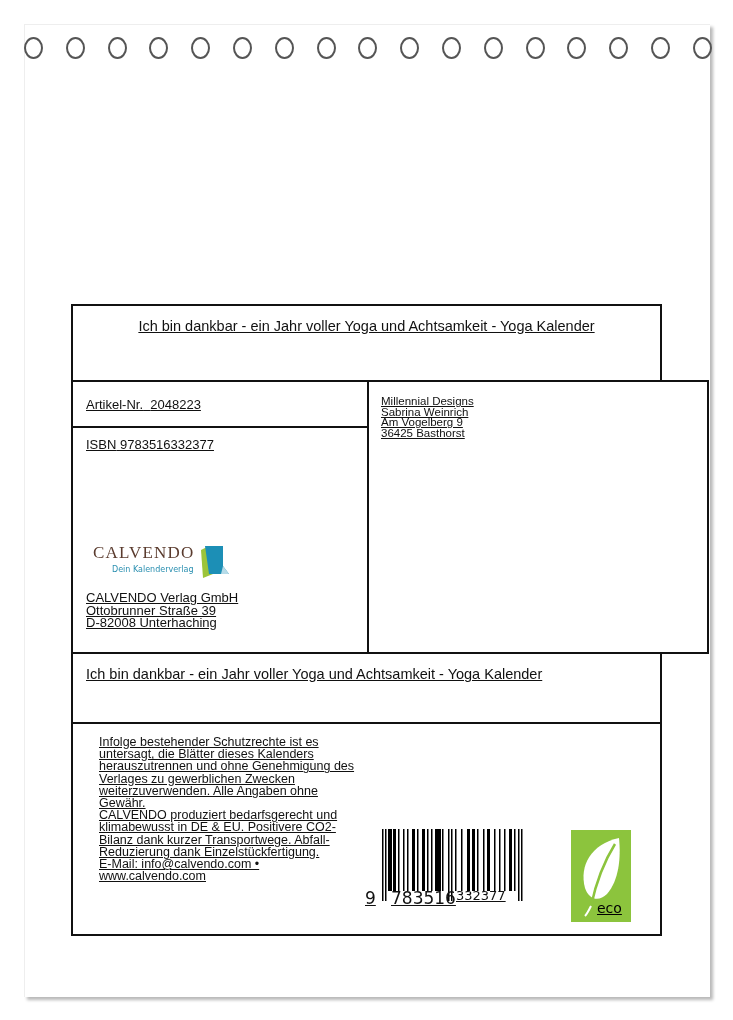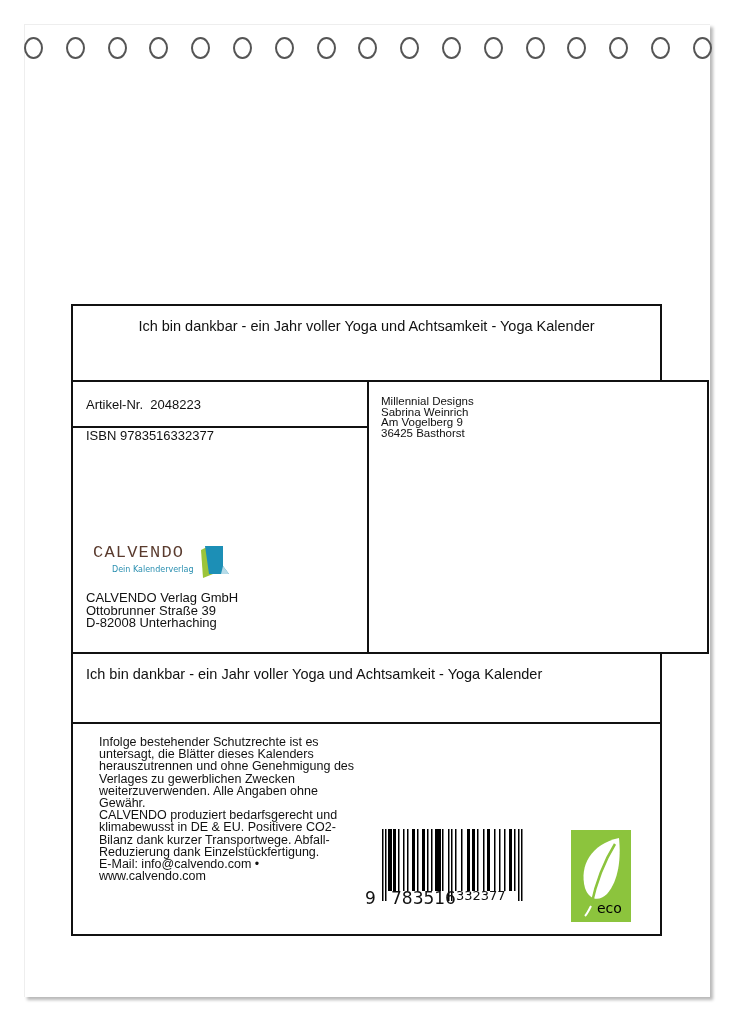--- a/index.html
+++ b/index.html
@@ -5,21 +5,21 @@
   html, body { margin:0; padding:0; background:#ffffff; }
   body { width:733px; height:1020px; position:relative; overflow:hidden;
          font-family:"Liberation Sans", sans-serif; color:#111; }
   .page { position:absolute; left:24px; top:24px; width:685px; height:972px;
           background:#fff; border-top:1px solid #eee; border-left:1px solid #eee;
           box-shadow: 3px 3px 3px rgba(0,0,0,0.28); }
   .rings { position:absolute; left:24px; top:37px; width:690px; height:22px; }
   .ring { position:absolute; top:0; width:15px; height:18px; border:2px solid #555;
           border-radius:50%; background:#fff; }
   .box { position:absolute; border:2px solid #111; box-sizing:border-box; background:#fff; }
-  .t { position:absolute; white-space:nowrap; }
+  .t { position:absolute; white-space:nowrap;text-decoration:underline; }
   .title1 { left:0; right:0; top:12px; text-align:center; font-size:14.5px; }
   .small { font-size:13px; }
   .addr { font-size:11.5px; line-height:10.5px; }
   .pub { font-size:13px; line-height:12.5px; }
   .legal { font-size:12.5px; line-height:12.2px; white-space:pre-line; }
   .barcode { position:absolute; left:380px; top:829px; height:85px; width:152px; }
   .eco { position:absolute; left:571px; top:830px; width:60px; height:92px; background:#8cc43d; }
 </style>
 </head>
 <body>
@@ -60,27 +60,27 @@
 <div class="box" style="left:367px; top:380px; width:342px; height:274px;">
   <div class="t addr" style="left:12px; top:14px;">
     <div>Millennial Designs</div>
     <div>Sabrina Weinrich</div>
     <div>Am Vogelberg 9</div>
     <div>36425 Basthorst</div>
   </div>
 </div>
 
 <div class="box" style="left:71px; top:426px; width:298px; height:228px;">
-  <div class="t small" style="left:13px; top:0;text-align:center;">
+  <div class="t small" style="left:13px; top:9px;text-align:center;">
     <span>ISBN</span>
     <span>9783516332377</span>
   </div>
 
   <div style="position:absolute; left:20px; top:115px; width:140px; height:40px;">
-    <div style="position:absolute; left:0; top:0; font-family:Liberation Mono, monospace; font-size:17px; letter-spacing:1.2px; color:#5a3b2e;">CALVENDO</div>
+    <div style="position:absolute; left:0; top:0; font-family:Liberation Serif, serif; font-size:17px; letter-spacing:1.2px; color:#5a3b2e;">CALVENDO</div>
     <div style="position:absolute; left:0; top:22px; font-family:'DejaVu Sans', sans-serif; font-size:8px; color:#2a8fb0;padding-left:19px;">Dein Kalenderverlag</div>
     <svg style="position:absolute; left:106px; top:1px;" width="30" height="34" viewBox="0 0 30 34">
       <polygon points="2,6 4,34 14,30 10,2" fill="#9cc43a"></polygon>
       <polygon points="6,2 24,2 24,22 30,30 10,30" fill="#1c8fb6"></polygon>
       <polygon points="24,22 30,30 22,30" fill="#b6dbe8"></polygon>
     </svg>
   </div>
 
   <div class="t pub" style="left:13px; top:164px;">
     <div>CALVENDO Verlag GmbH</div>

